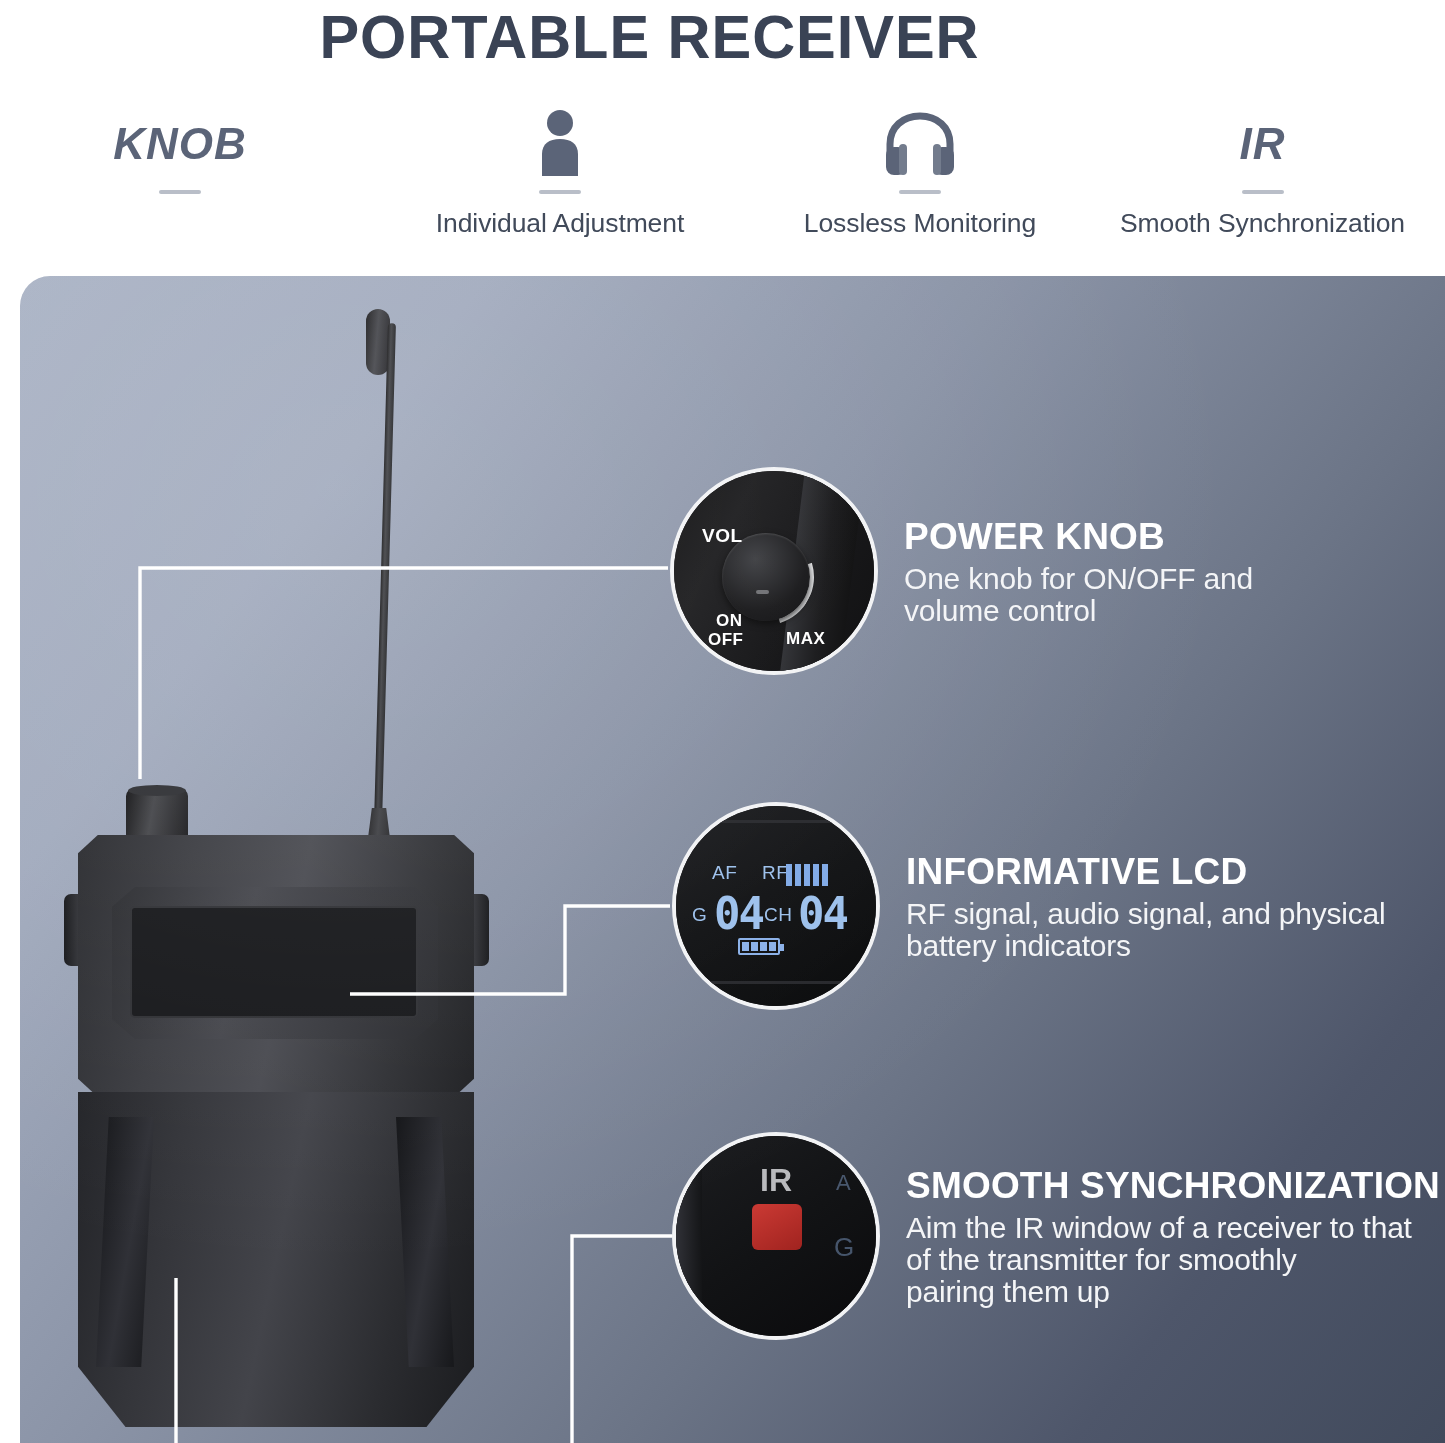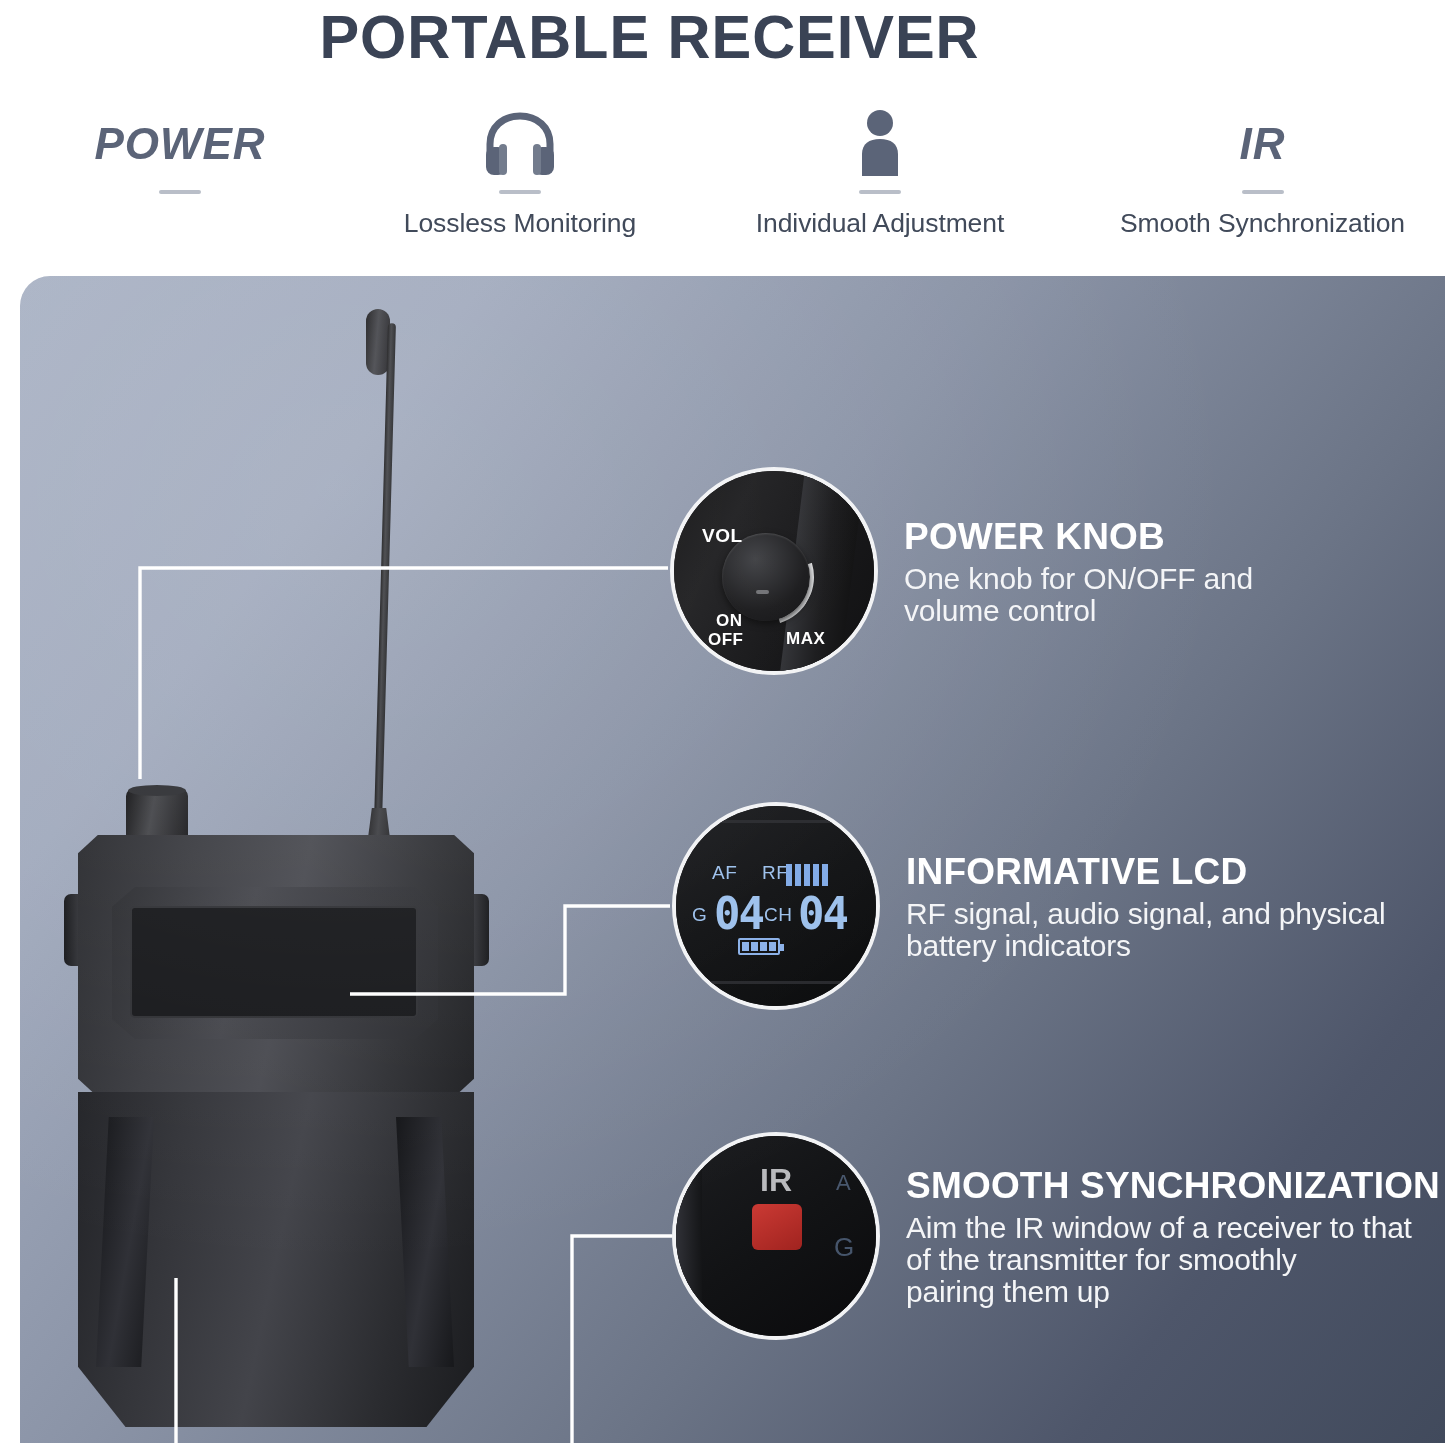--- a/index.html
+++ b/index.html
@@ -271,50 +271,50 @@
 <body>
 
 <div id="header">
 
   <div id="page-title">PORTABLE RECEIVER</div>
 
   <div id="feature-strip">
 
     <div class="feature-col c0">
       <div class="feat-glyph">
-        <span class="feat-word">POWER</span>
+        <span class="feat-word">KNOB</span>
       </div>
       <div class="feat-rule"></div>
+    </div>
+
+    <div class="feature-col c2">
+      <div class="feat-glyph">
+        <svg width="48" height="68" viewBox="0 0 48 68" fill="none">
+          <circle cx="24" cy="13" r="13" fill="#5b6478"></circle>
+          <path d="M6 66 V44 C6 34 13 29 24 29 C35 29 42 34 42 44 V66 Z" fill="#5b6478"></path>
+        </svg>
+      </div>
+      <div class="feat-rule"></div>
+      <div class="feat-caption">Individual Adjustment</div>
     </div>
 
     <div class="feature-col c1">
       <div class="feat-glyph">
         <svg width="74" height="66" viewBox="0 0 74 66" fill="none">
           <path d="M7 44 V33 C7 16 20 5 37 5 C54 5 67 16 67 33 V44" stroke="#5b6478" stroke-width="7" stroke-linecap="round"></path>
           <rect x="3" y="36" width="20" height="28" rx="8" fill="#5b6478"></rect>
           <rect x="51" y="36" width="20" height="28" rx="8" fill="#5b6478"></rect>
           <rect x="16" y="33" width="8" height="31" rx="4" fill="#737c8d"></rect>
           <rect x="50" y="33" width="8" height="31" rx="4" fill="#737c8d"></rect>
         </svg>
       </div>
       <div class="feat-rule"></div>
       <div class="feat-caption">Lossless Monitoring</div>
     </div>
 
-    <div class="feature-col c2">
-      <div class="feat-glyph">
-        <svg width="48" height="68" viewBox="0 0 48 68" fill="none">
-          <circle cx="24" cy="13" r="13" fill="#5b6478"></circle>
-          <path d="M6 66 V44 C6 34 13 29 24 29 C35 29 42 34 42 44 V66 Z" fill="#5b6478"></path>
-        </svg>
-      </div>
-      <div class="feat-rule"></div>
-      <div class="feat-caption">Individual Adjustment</div>
-    </div>
-
     <div class="feature-col c3">
       <div class="feat-glyph">
         <span class="feat-word">IR</span>
       </div>
       <div class="feat-rule"></div>
       <div class="feat-caption">Smooth Synchronization</div>
     </div>
 
   </div>
 </div>

